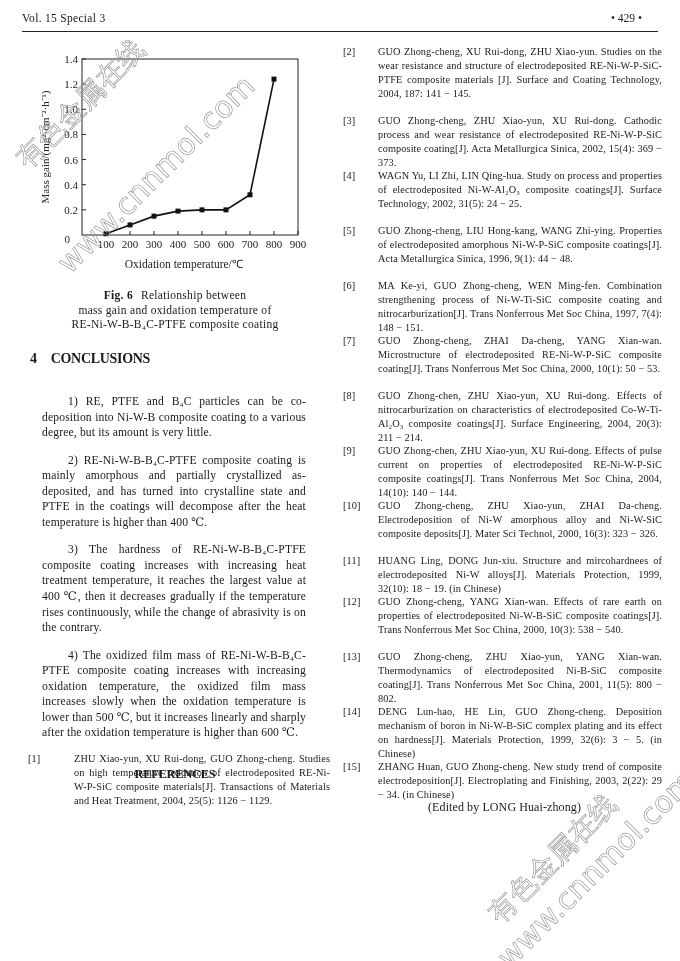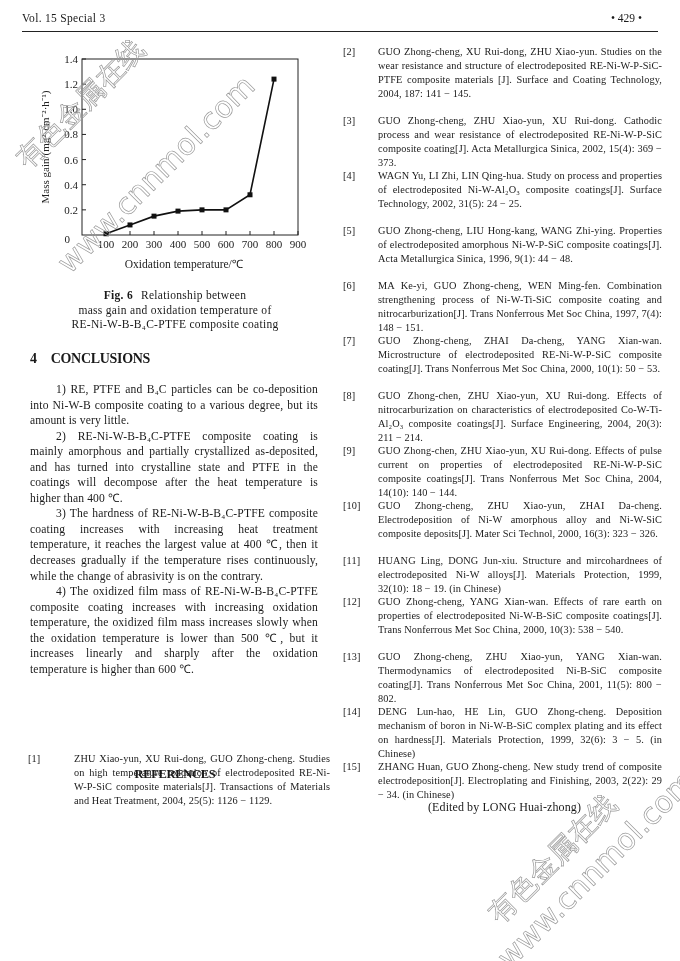--- a/index.html
+++ b/index.html
@@ -27,21 +27,21 @@
 
     .section-title {
       position: absolute; left: 30px; top: 351px; font-weight: bold; font-size: 14px; letter-spacing: -0.3px;
     }
     .section-title .num { margin-right: 14px; }
 
     .body-text {
       position: absolute; left: 30px; top: 382px; width: 288px;
       font-size: 11.6px; line-height: 15.55px; text-align: justify; letter-spacing: 0.15px;
     }
-    .body-text p { margin: 0; text-indent: 26px; font-family: Liberation Serif, serif; }
+    .body-text p { margin: 12px; text-indent: 26px; }
 
     .ref-title {
       position: absolute; left: 20px; top: 730px; width: 310px; text-align: center;
       font-weight: bold; font-size: 12.5px; letter-spacing: -0.3px; margin-top: 37px;
     }
 
     .ref { position: absolute; font-size: 10.3px; line-height: 14.1px; letter-spacing: 0.1px; }
     .ref .num { position: absolute; left: 0; top: 0; }
     .ref .text { position: absolute; left: 35px; text-align: justify; }
     .left-ref { left: 28px; width: 290px; }

